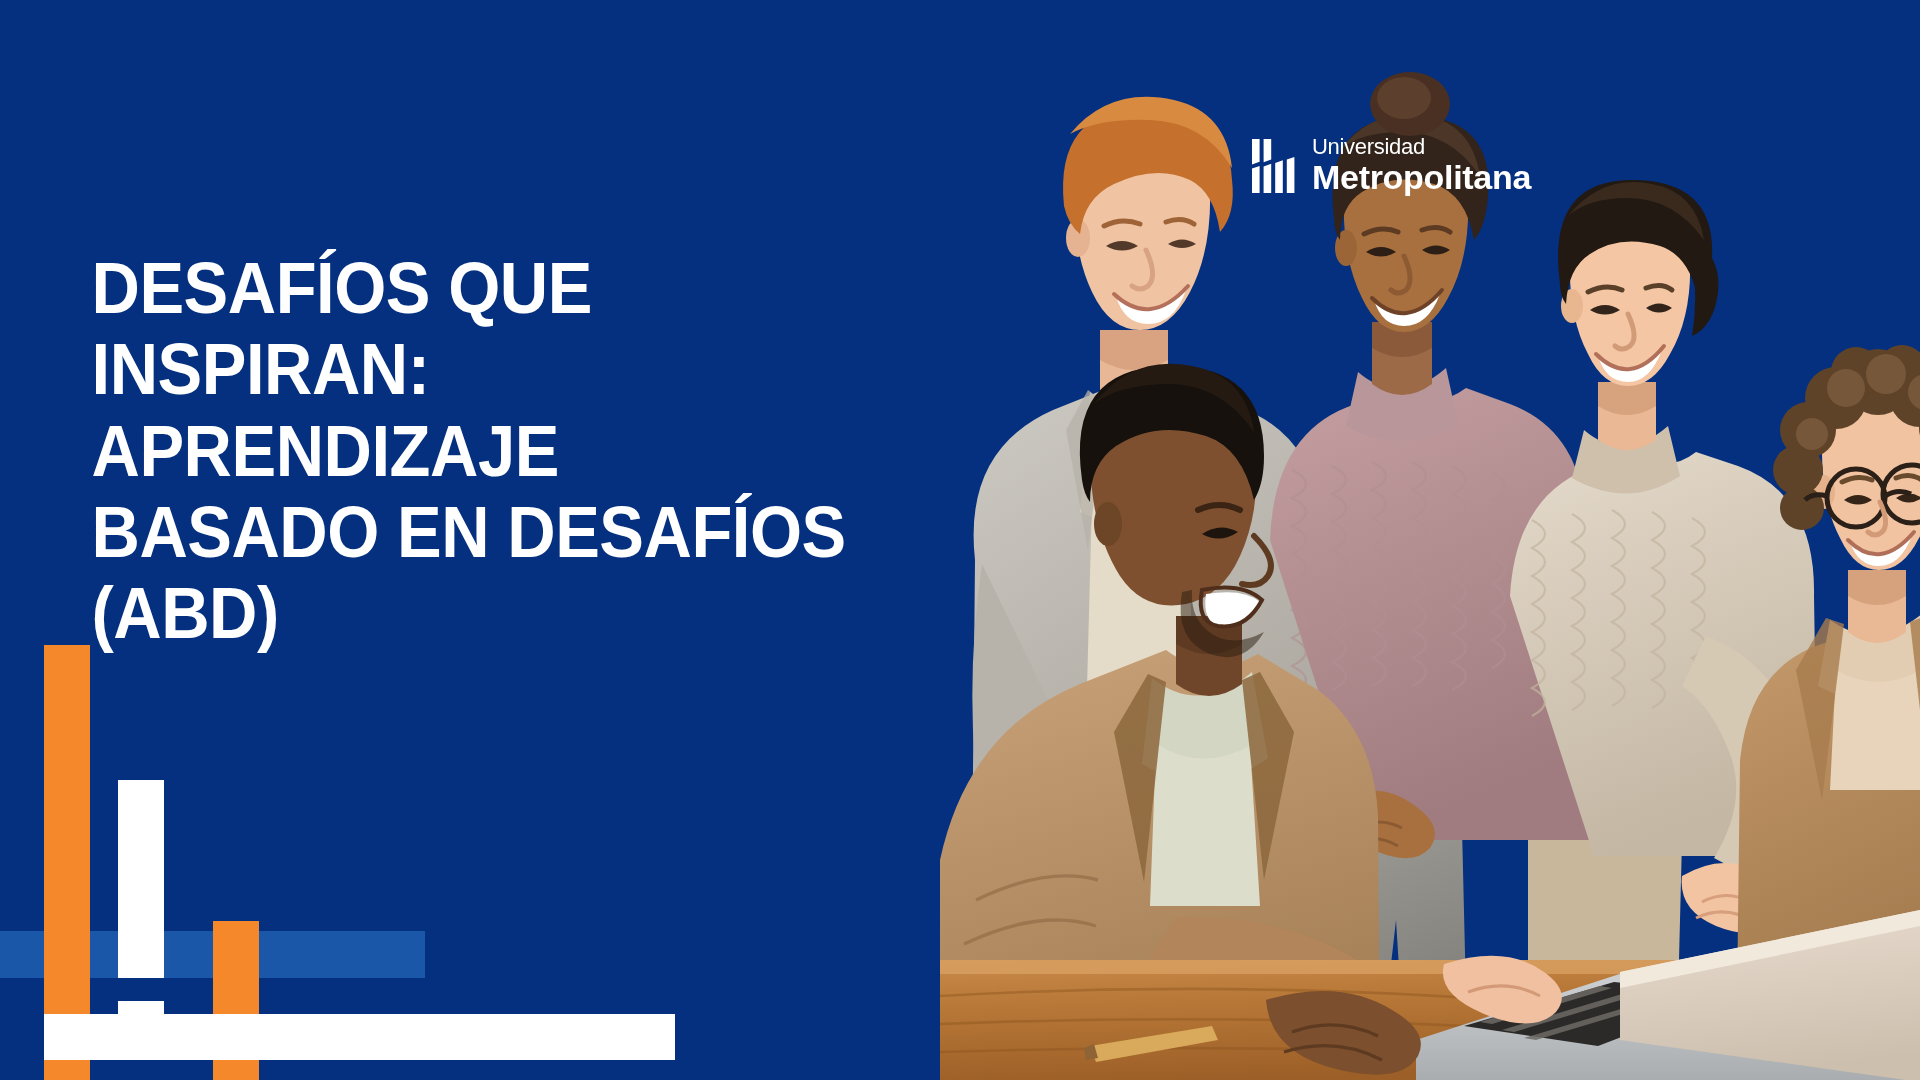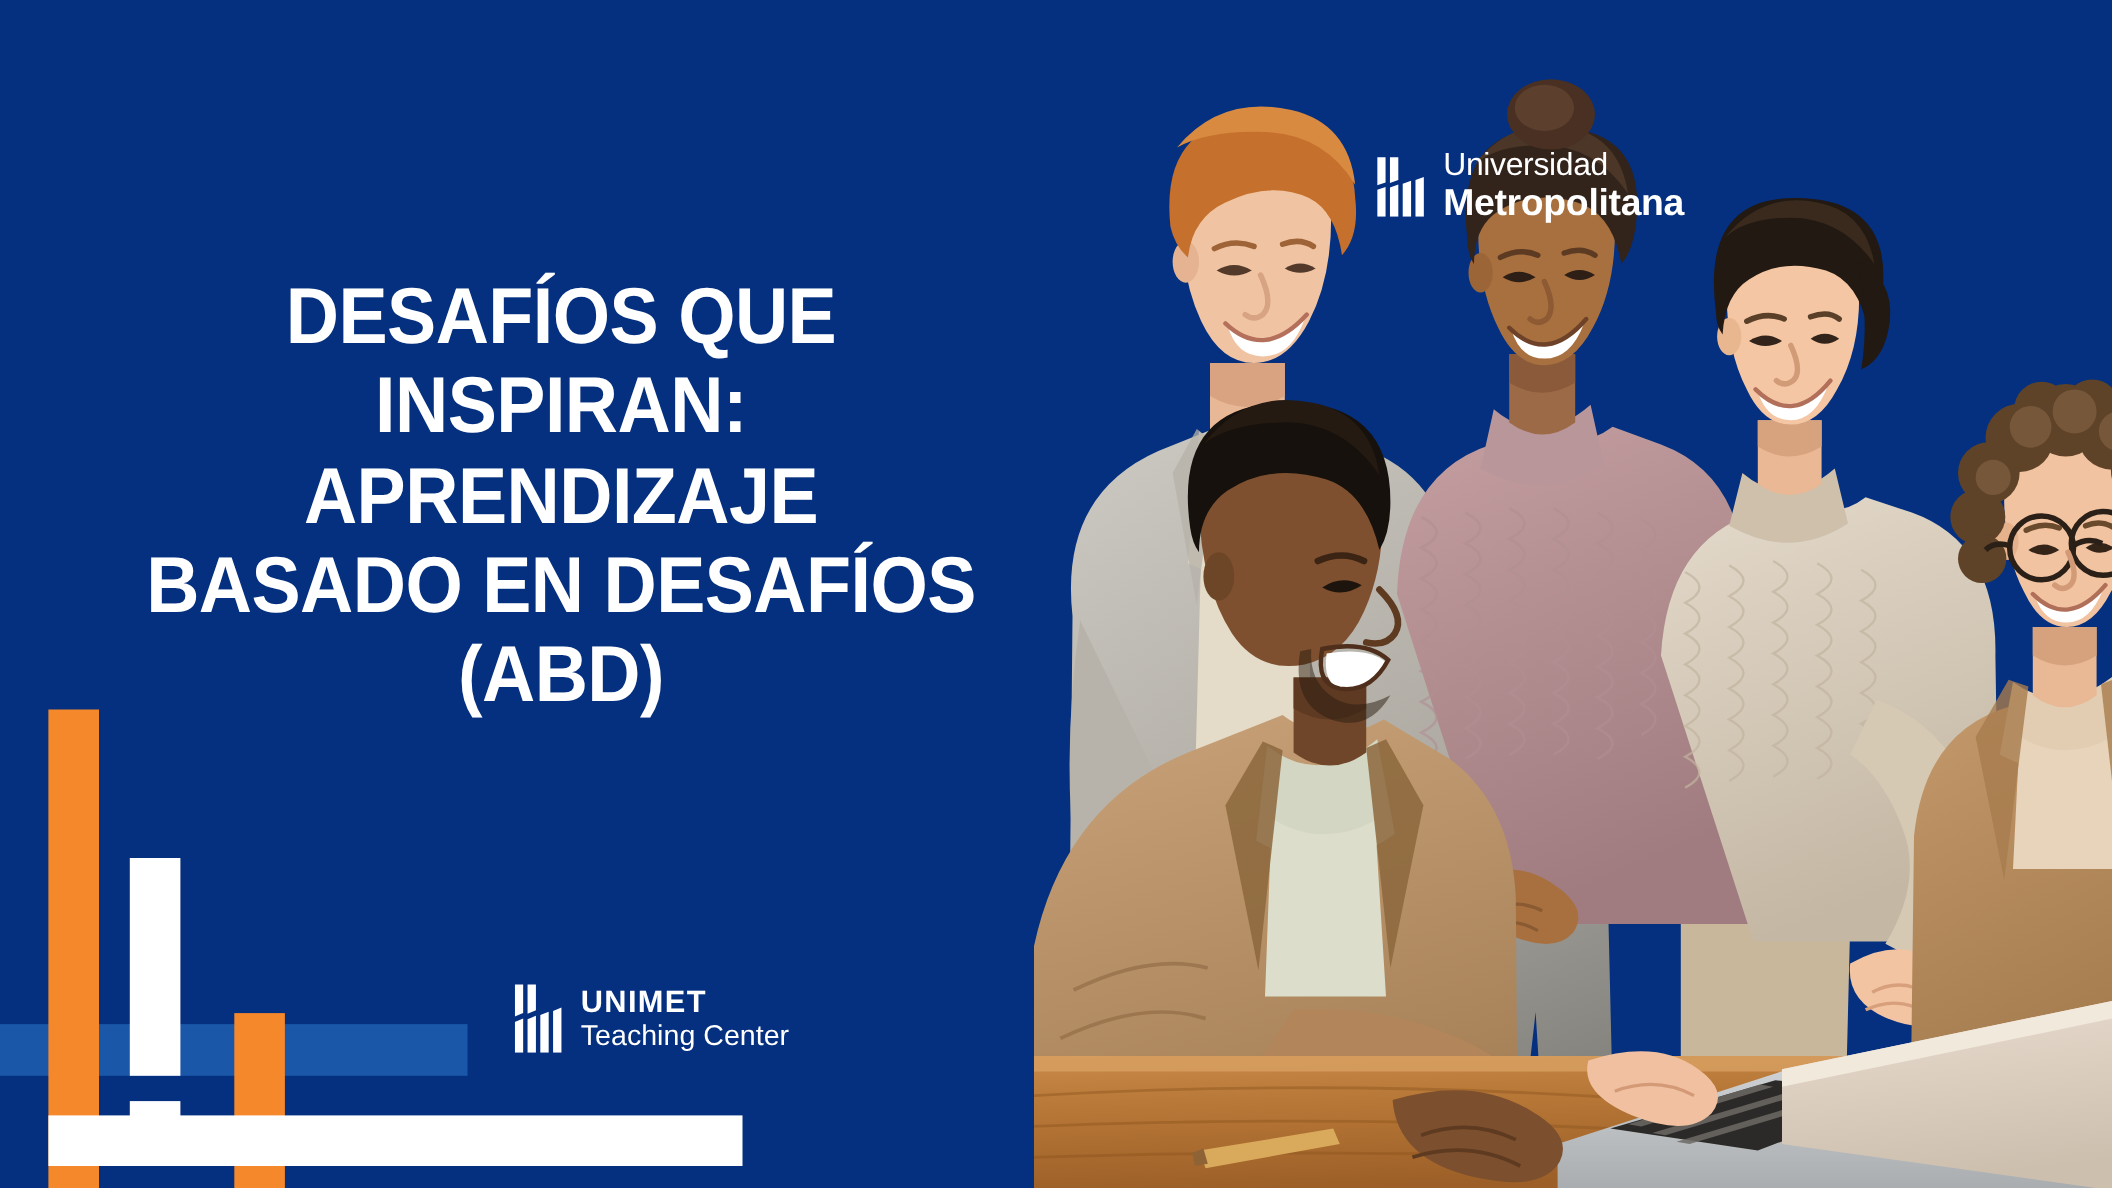--- a/index.html
+++ b/index.html
@@ -43,21 +43,20 @@
     overflow:hidden;
   }
   #photo svg { display:block; width:980px; height:1080px; }
 
   
   #title-block {
     position:absolute;
     left:60px; top:248px;
     width:900px;
     z-index:8;
-    text-align:center;
   }
   #title {
     color:#ffffff;
     font-family:"Liberation Sans Narrow","Liberation Sans", sans-serif;
     font-size:72px;
     font-weight:bold;
     line-height:1.13;
     letter-spacing:-0.5px;
     white-space:pre-line;
     transform:scaleX(0.93);
@@ -67,21 +66,21 @@
   
   .logo { position:absolute; display:flex; align-items:center; z-index:9; }
   #logo-top { left:1252px; top:136px; }
   #logo-bottom { left:468px; top:893px; }
 
   .mark { display:block; flex:0 0 auto; }
   #logo-top .mark   { width:48px; height:56px; }
   #logo-bottom .mark{ width:48px; height:64px; }
 
   .logo-text { color:#fff; margin-left:12px; line-height:1.0; }
-  #logo-top .lt-1 { font-size:29px; font-weight:normal; letter-spacing:-0.3px; display:block; }
+  #logo-top .lt-1 { font-size:22px; font-weight:normal; letter-spacing:-0.3px; display:block; }
   #logo-top .lt-2 { font-size:34px; font-weight:bold;   letter-spacing:-0.3px; display:block; margin-top:2px;}
   #logo-bottom .lt-1 { font-size:28px; font-weight:bold; letter-spacing:1.2px; display:block; }
   #logo-bottom .lt-2 { font-size:26px; font-weight:normal; letter-spacing:0px; display:block; margin-top:3px;}
 </style>
 </head>
 <body>
 
 <div id="slide">
 
   <div>
@@ -404,28 +403,14 @@
       <path d="M11.6 29.4 l7.6 -2.7 V56 h-7.6 Z" fill="#ffffff"></path>
       <path d="M23.2 26 l7.6 -2.7 V56 h-7.6 Z" fill="#ffffff"></path>
       <path d="M34.8 22.6 l7.6 -2.7 V56 h-7.6 Z" fill="#ffffff"></path>
     </svg>
     <span class="logo-text">
       <span class="lt-1">Universidad</span>
       <span class="lt-2">Metropolitana</span>
     </span>
   </div>
 
-  <div class="logo" id="logo-bottom">
-    <svg class="mark" viewBox="0 0 48 64">
-      <path d="M0 2 h7.6 v26 L0 31 Z" fill="#ffffff"></path>
-      <path d="M11.6 2 h7.6 v23.5 L11.6 28.5 Z" fill="#ffffff"></path>
-      <path d="M0 36 l7.6 -3 V64 H0 Z" fill="#ffffff"></path>
-      <path d="M11.6 33.5 l7.6 -3 V64 h-7.6 Z" fill="#ffffff"></path>
-      <path d="M23.2 29.8 l7.6 -3 V64 h-7.6 Z" fill="#ffffff"></path>
-      <path d="M34.8 26 l7.6 -3 V64 h-7.6 Z" fill="#ffffff"></path>
-    </svg>
-    <span class="logo-text">
-      <span class="lt-1">UNIMET</span>
-      <span class="lt-2">Teaching Center</span>
-    </span>
-  </div>
 
 </div>
 
 </body></html>

